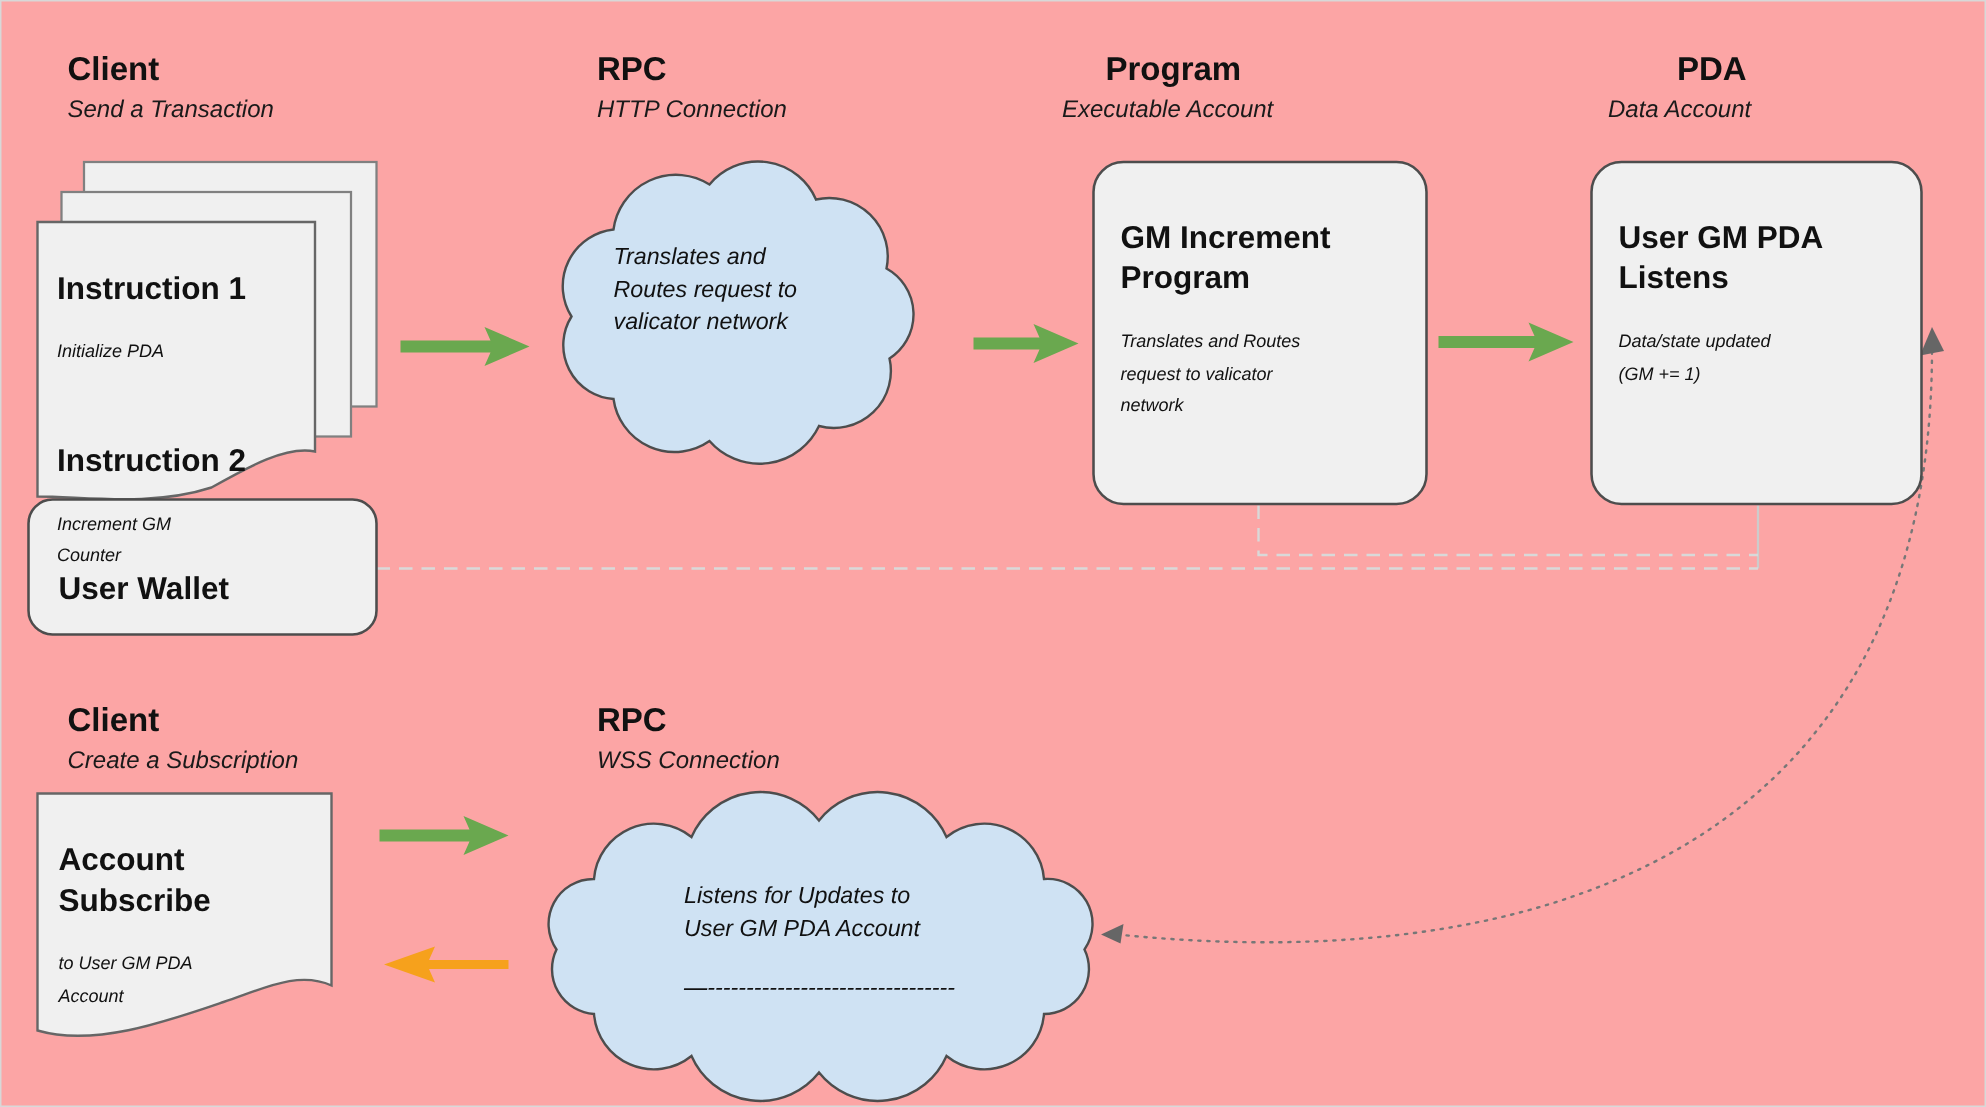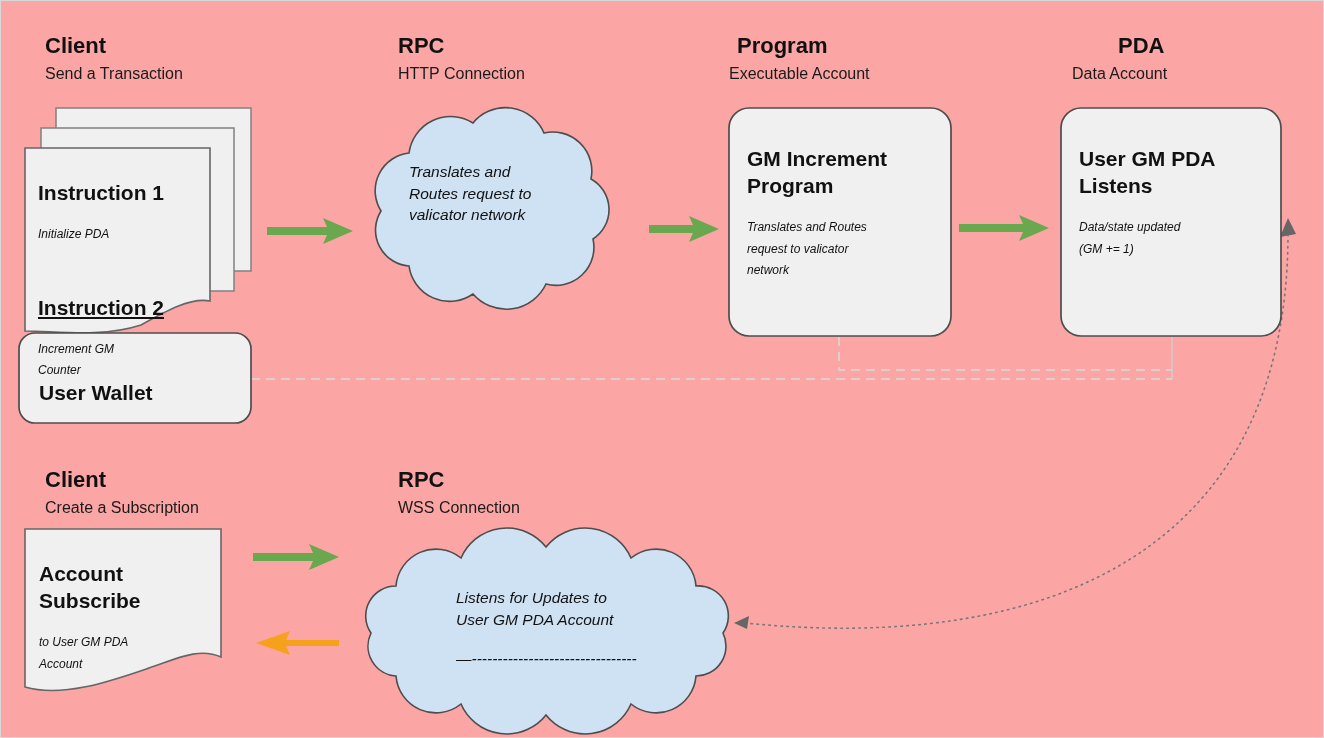--- a/index.html
+++ b/index.html
@@ -8,21 +8,21 @@
     width:1324px;height:738px;
     overflow:hidden;
     background:#fca5a5;
     border:1px solid #d8d8d8;
     box-sizing:border-box;
     font-family:"Liberation Sans", sans-serif;
     color:#111;
   }
   .abs{position:absolute;white-space:pre-line;}
   .h1{font-size:22px;font-weight:700;line-height:26px;}
-  .h2{font-size:16px;line-height:21px;color:#1a1a1a;}
+  .h2{font-size:16px;font-style:italic;line-height:21px;color:#1a1a1a;}
   .bt{font-size:21px;font-weight:700;line-height:27px;}
   .bi{font-size:12px;font-style:italic;line-height:21.5px;}
   .note{font-size:15px;line-height:21px;}
   .cloudtxt{font-size:15.5px;font-style:italic;line-height:21.5px;}
   svg{position:absolute;left:0;top:0;}
 </style>
 </head>
 <body>
 
 <div class="canvas">
@@ -66,29 +66,29 @@
     <polygon points="338,639 285,639 289,630 255,642 289,654 285,645 338,645" fill="#f6a11c"></polygon>
   </svg>
 
   <div class="abs h1" style="left:44px;top:32px;">Client</div>
   <div class="abs h2" style="left:44px;top:62px;">Send a Transaction</div>
 
   <div class="abs h1" style="left:397px;top:32px;">RPC</div>
   <div class="abs h2" style="left:397px;top:62px;">HTTP Connection</div>
 
   <div class="abs h1" style="left:736px;top:32px;">Program</div>
-  <div class="abs h2" style="left:728px;top:62px;">Executable Account</div>
+  <div class="abs h2" style="left:707px;top:62px;">Executable Account</div>
 
   <div class="abs h1" style="left:1071px;top:32px;margin-left:46px;">PDA</div>
   <div class="abs h2" style="left:1071px;top:62px;">Data Account</div>
 
   <div class="abs" style="left:37px;top:160px;width:170px;">
     <div class="bt">Instruction 1</div>
     <div class="bi">Initialize PDA</div>
-    <div class="bt" style="margin-top:30px;text-decoration:underline;">Instruction 2</div>
+    <div class="bt" style="margin-top:30px;">Instruction 2</div>
     <div class="bi">Increment GM
 Counter</div>
   </div>
 
   <div class="abs" style="left:38px;top:360px;width:200px;">
     <div class="bt">User Wallet</div>
   </div>
 
   <div class="abs cloudtxt" style="left:408px;top:160px;width:185px;">Translates and
 Routes request to

